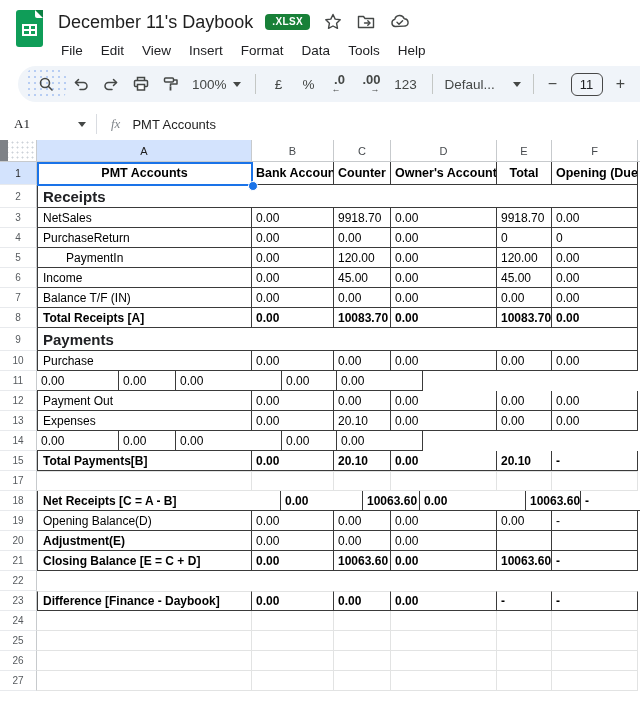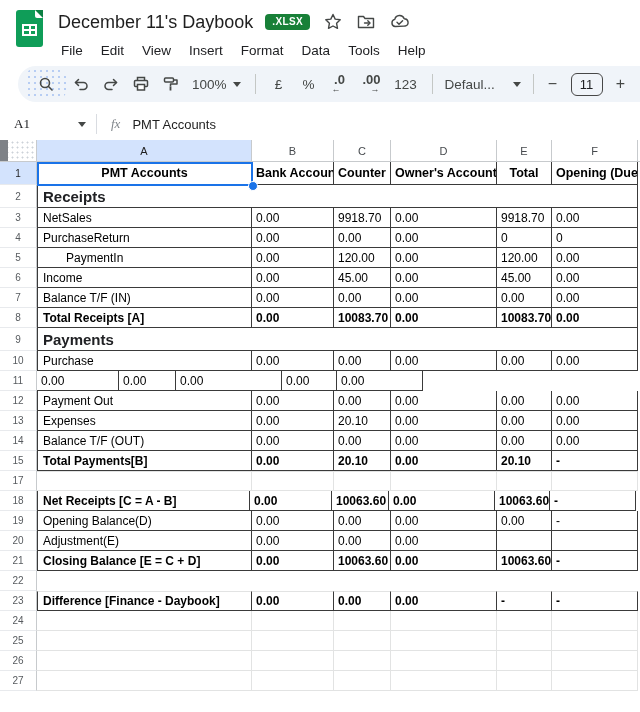--- a/index.html
+++ b/index.html
@@ -333,21 +333,20 @@
         <div class="rowhdr">13</div>
         <div class="cell c-a" style="width: 215px;">Expenses</div>
         <div class="cell c-b" style="width: 82px;">0.00</div>
         <div class="cell c-c" style="width: 57px;">20.10</div>
         <div class="cell c-d" style="width: 106px;">0.00</div>
         <div class="cell c-e" style="width: 55px;">0.00</div>
         <div class="cell c-f" style="width: 86px;">0.00</div>
       </div>
       <div class="grow r-dark">
         <div class="rowhdr">14</div>
-        <div class="cell c-a" style="width: 215px;">Balance T/F (OUT)</div>
         <div class="cell c-b" style="width: 82px;">0.00</div>
         <div class="cell c-c" style="width: 57px;">0.00</div>
         <div class="cell c-d" style="width: 106px;">0.00</div>
         <div class="cell c-e" style="width: 55px;">0.00</div>
         <div class="cell c-f" style="width: 86px;">0.00</div>
       </div>
       <div class="grow r-dark b">
         <div class="rowhdr">15</div>
         <div class="cell c-a" style="width: 215px;">Total Payments[B]</div>
         <div class="cell c-b" style="width: 82px;">0.00</div>
@@ -360,39 +359,39 @@
         <div class="rowhdr">17</div>
         <div class="cell c-a" style="width: 215px;"></div>
         <div class="cell c-b" style="width: 82px;"></div>
         <div class="cell c-c" style="width: 57px;"></div>
         <div class="cell c-d" style="width: 106px;"></div>
         <div class="cell c-e" style="width: 55px;"></div>
         <div class="cell c-f" style="width: 86px;"></div>
       </div>
       <div class="grow r-dark b">
         <div class="rowhdr">18</div>
-        <div class="cell c-a" style="width: 213px;">Net Receipts [C = A - B]</div>
+        <div class="cell c-a" style="width: 244px;">Net Receipts [C = A - B]</div>
         <div class="cell c-b" style="width: 82px;">0.00</div>
         <div class="cell c-c" style="width: 57px;">10063.60</div>
         <div class="cell c-d" style="width: 106px;">0.00</div>
         <div class="cell c-e" style="width: 55px;">10063.60</div>
         <div class="cell c-f" style="width: 86px;">-</div>
       </div>
       <div class="grow r-dark">
         <div class="rowhdr">19</div>
         <div class="cell c-a" style="width: 215px;">Opening Balance(D)</div>
         <div class="cell c-b" style="width: 82px;">0.00</div>
         <div class="cell c-c" style="width: 57px;">0.00</div>
         <div class="cell c-d" style="width: 106px;">0.00</div>
         <div class="cell c-e" style="width: 55px;">0.00</div>
         <div class="cell c-f" style="width: 86px;">-</div>
       </div>
       <div class="grow r-dark">
         <div class="rowhdr">20</div>
-        <div class="cell c-a" style="width: 215px;">Adjustment(E)</div>
+        <div class="cell c-a" style="width: 215px; font-weight: bold;">Adjustment(E)</div>
         <div class="cell c-b" style="width: 82px;">0.00</div>
         <div class="cell c-c" style="width: 57px;">0.00</div>
         <div class="cell c-d" style="width: 106px;">0.00</div>
         <div class="cell c-e" style="width: 55px;"></div>
         <div class="cell c-f" style="width: 86px;"></div>
       </div>
       <div class="grow r-dark b">
         <div class="rowhdr">21</div>
         <div class="cell c-a" style="width: 215px;">Closing Balance [E = C + D]</div>
         <div class="cell c-b" style="width: 82px;">0.00</div>

